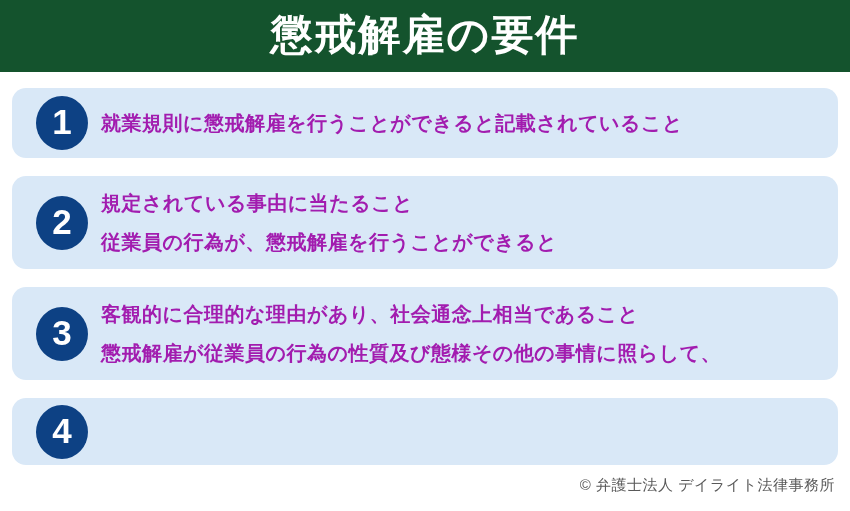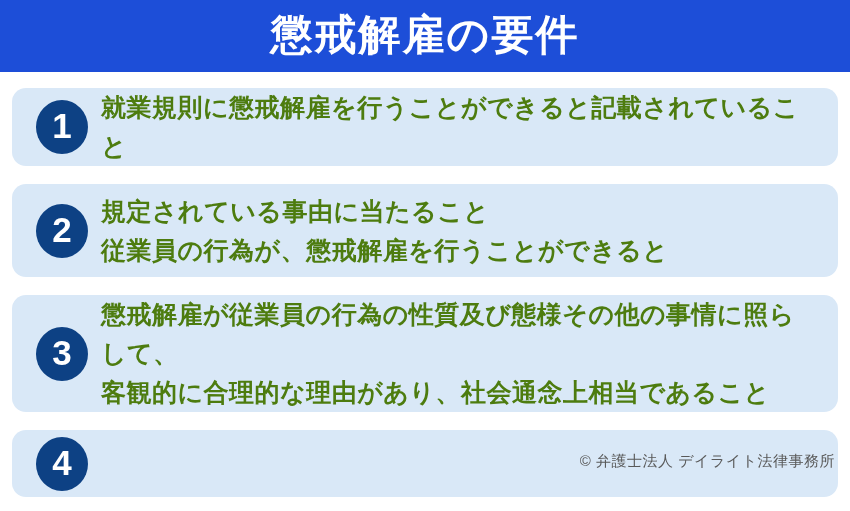--- a/index.html
+++ b/index.html
@@ -7,21 +7,21 @@
     width: 850px; height: 511px;
     background: #ffffff;
     font-family: "Liberation Sans", "DejaVu Sans", sans-serif;
     overflow: hidden;
   }
   .canvas { position: relative; width: 850px; height: 511px; background: #ffffff; }
 
   
   .header {
     width: 850px; height: 72px;
-    background: #1d4ed8;
+    background: #14532d;
     display: flex; align-items: center; justify-content: center;
   }
   .header h1 {
     color: #ffffff;
     font-size: 42px;
     font-weight: bold;
     letter-spacing: 2px;
     line-height: 1;
     padding-bottom: 2px;
   }
@@ -50,32 +50,32 @@
   }
   .badge span {
     color: #ffffff;
     font-size: 35px;
     font-weight: bold;
     line-height: 1;
     padding-bottom: 3px;
   }
 
   .card-text {
-    color: #4d7c0f;
+    color: #a21caf;
     font-weight: bold;
-    font-size: 25px;
+    font-size: 20px;
     line-height: 39px;
     letter-spacing: 0.5px;
   }
 
   
   .footer {
     position: absolute;
     right: 15px;
-    top: 452px;
+    top: 476px;
     color: #595959;
     font-size: 15px;
     letter-spacing: 0.5px;
   }
 </style>
 </head>
 <body>
 
 <div class="canvas">
 
@@ -102,22 +102,22 @@
         <div>規定されている事由に当たること</div>
         <div>従業員の行為が、懲戒解雇を行うことができると</div>
       </div>
     </div>
 
     <div class="card card--double">
       <div class="badge">
         <span>3</span>
       </div>
       <div class="card-text">
+        <div>客観的に合理的な理由があり、社会通念上相当であること</div>
         <div>懲戒解雇が従業員の行為の性質及び態様その他の事情に照らして、</div>
-        <div>客観的に合理的な理由があり、社会通念上相当であること</div>
       </div>
     </div>
 
     <div class="card card--single card--last">
       <div class="badge">
         <span>4</span>
       </div>
     </div>
 
   </div>

